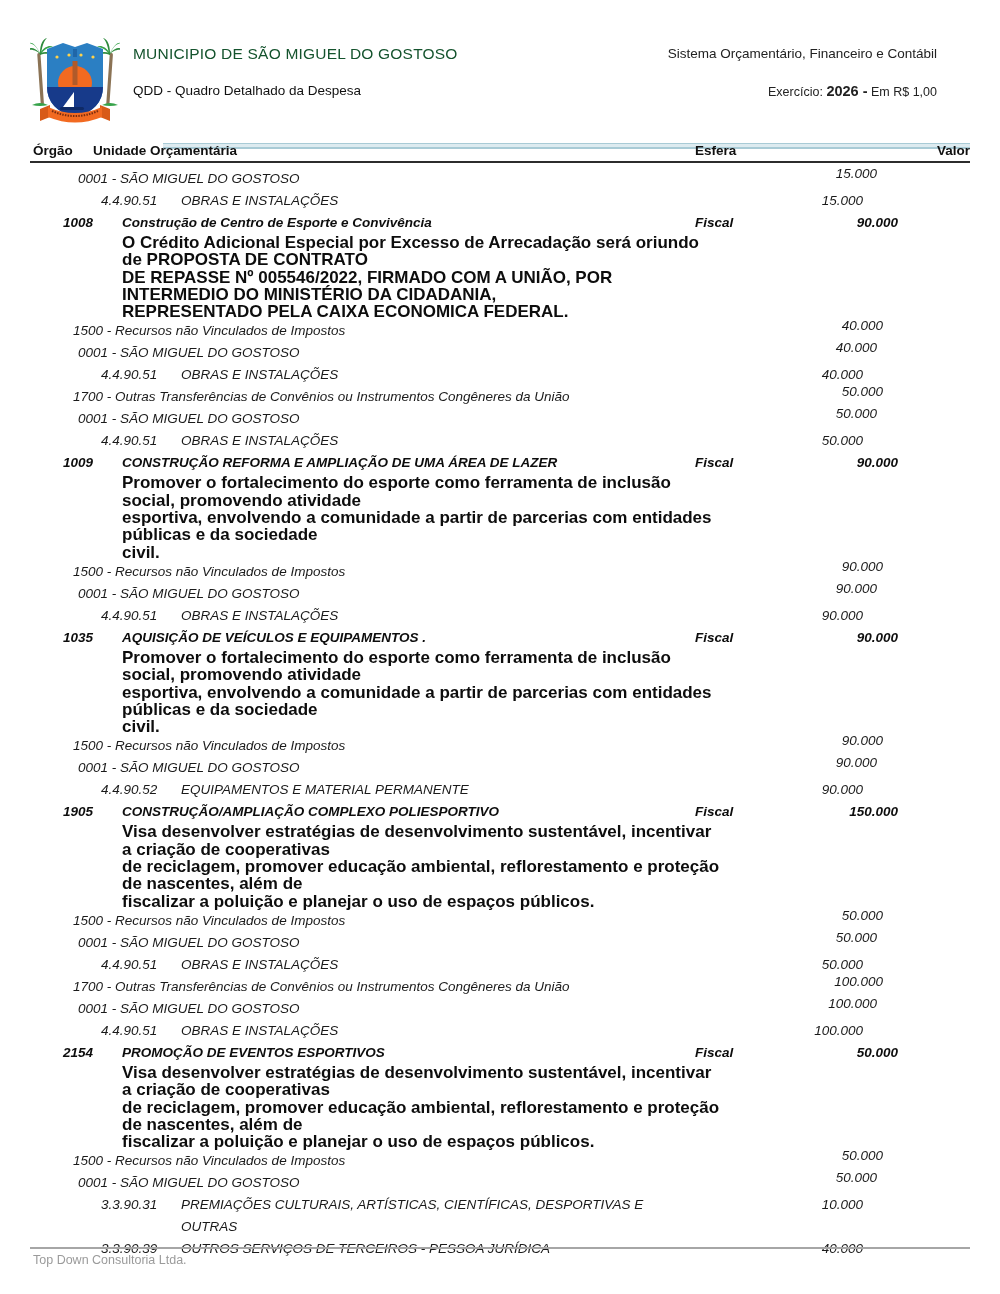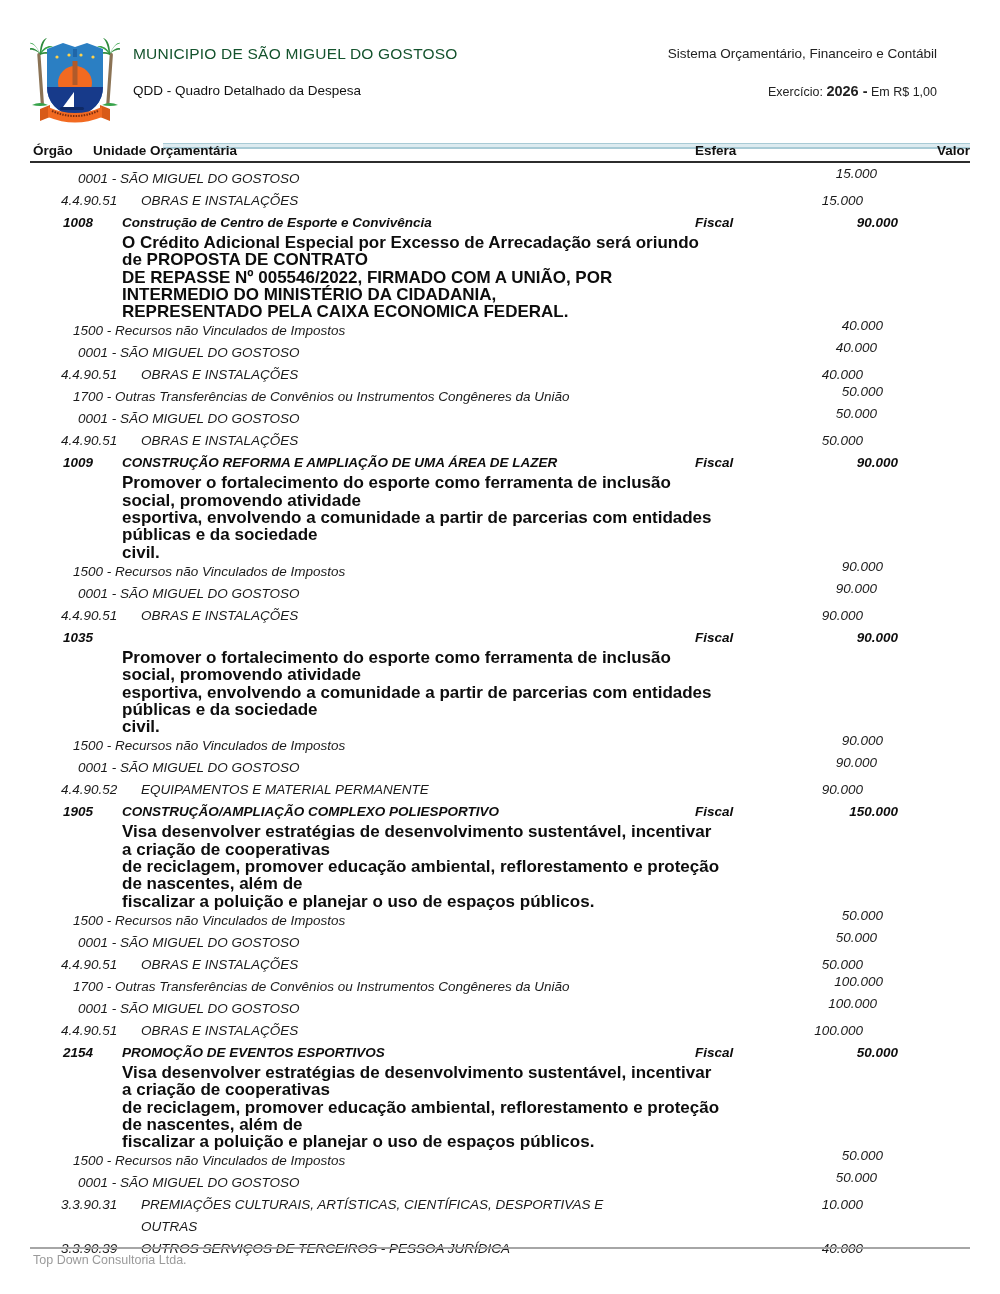--- a/index.html
+++ b/index.html
@@ -33,21 +33,21 @@
   .row .value { white-space:nowrap; }
   .row.program { font-weight:700; color:#0d0d0d; padding-right:39px; line-height:22px; }
   .row.program .code  { margin-left:30px; width:59px; }
   .row.program .title { max-width:540px; }
   .row.program .esfera { position:absolute; left:662px; top:0; }
   .row.source { padding-right:54px; }
   .row.source .label { margin-left:40px; }
   .row.unit { padding-right:60px; }
   .row.unit .label { margin-left:45px; }
   .row.element { padding-right:74px; }
-  .row.element .code { margin-left:28px; width:80px; }
+  .row.element .code { margin-left:68px; width:80px; }
   .row.element .name { max-width:520px; }
   .row.source .value, .row.unit .value { transform:translateY(-5px); }
   .desc { margin:0 0 0 89px; max-width:600px; font-size:17px; font-weight:700; color:#0d0d0d; line-height:17.3px; }
 
   
   .footer-line { position:absolute; left:30px; right:30px; top:1247px; border-top:2px solid #a6a6a6; }
   .footer-text { position:absolute; left:33px; top:1253px; font-size:12.5px; color:#9b9b9b; }
 </style>
 </head>
 <body>
@@ -201,20 +201,21 @@
         <span class="value">90.000</span>
       </div>
       <div class="row element">
         <span class="code">4.4.90.51</span>
         <span class="name">OBRAS E INSTALAÇÕES</span>
         <span class="spacer"></span>
         <span class="value">90.000</span>
       </div>
       <div class="row program">
         <span class="code">1035</span>
+        <span class="title">AQUISIÇÃO DE VEÍCULOS E EQUIPAMENTOS .</span>
         <span class="esfera">Fiscal</span>
         <span class="spacer"></span>
         <span class="value">90.000</span>
       </div>
       <div class="desc">
         <div>Promover o fortalecimento do esporte como ferramenta de inclusão social, promovendo atividade</div>
         <div>esportiva, envolvendo a comunidade a partir de parcerias com entidades públicas e da sociedade</div>
         <div>civil.</div>
       </div>
       <div class="row source">

